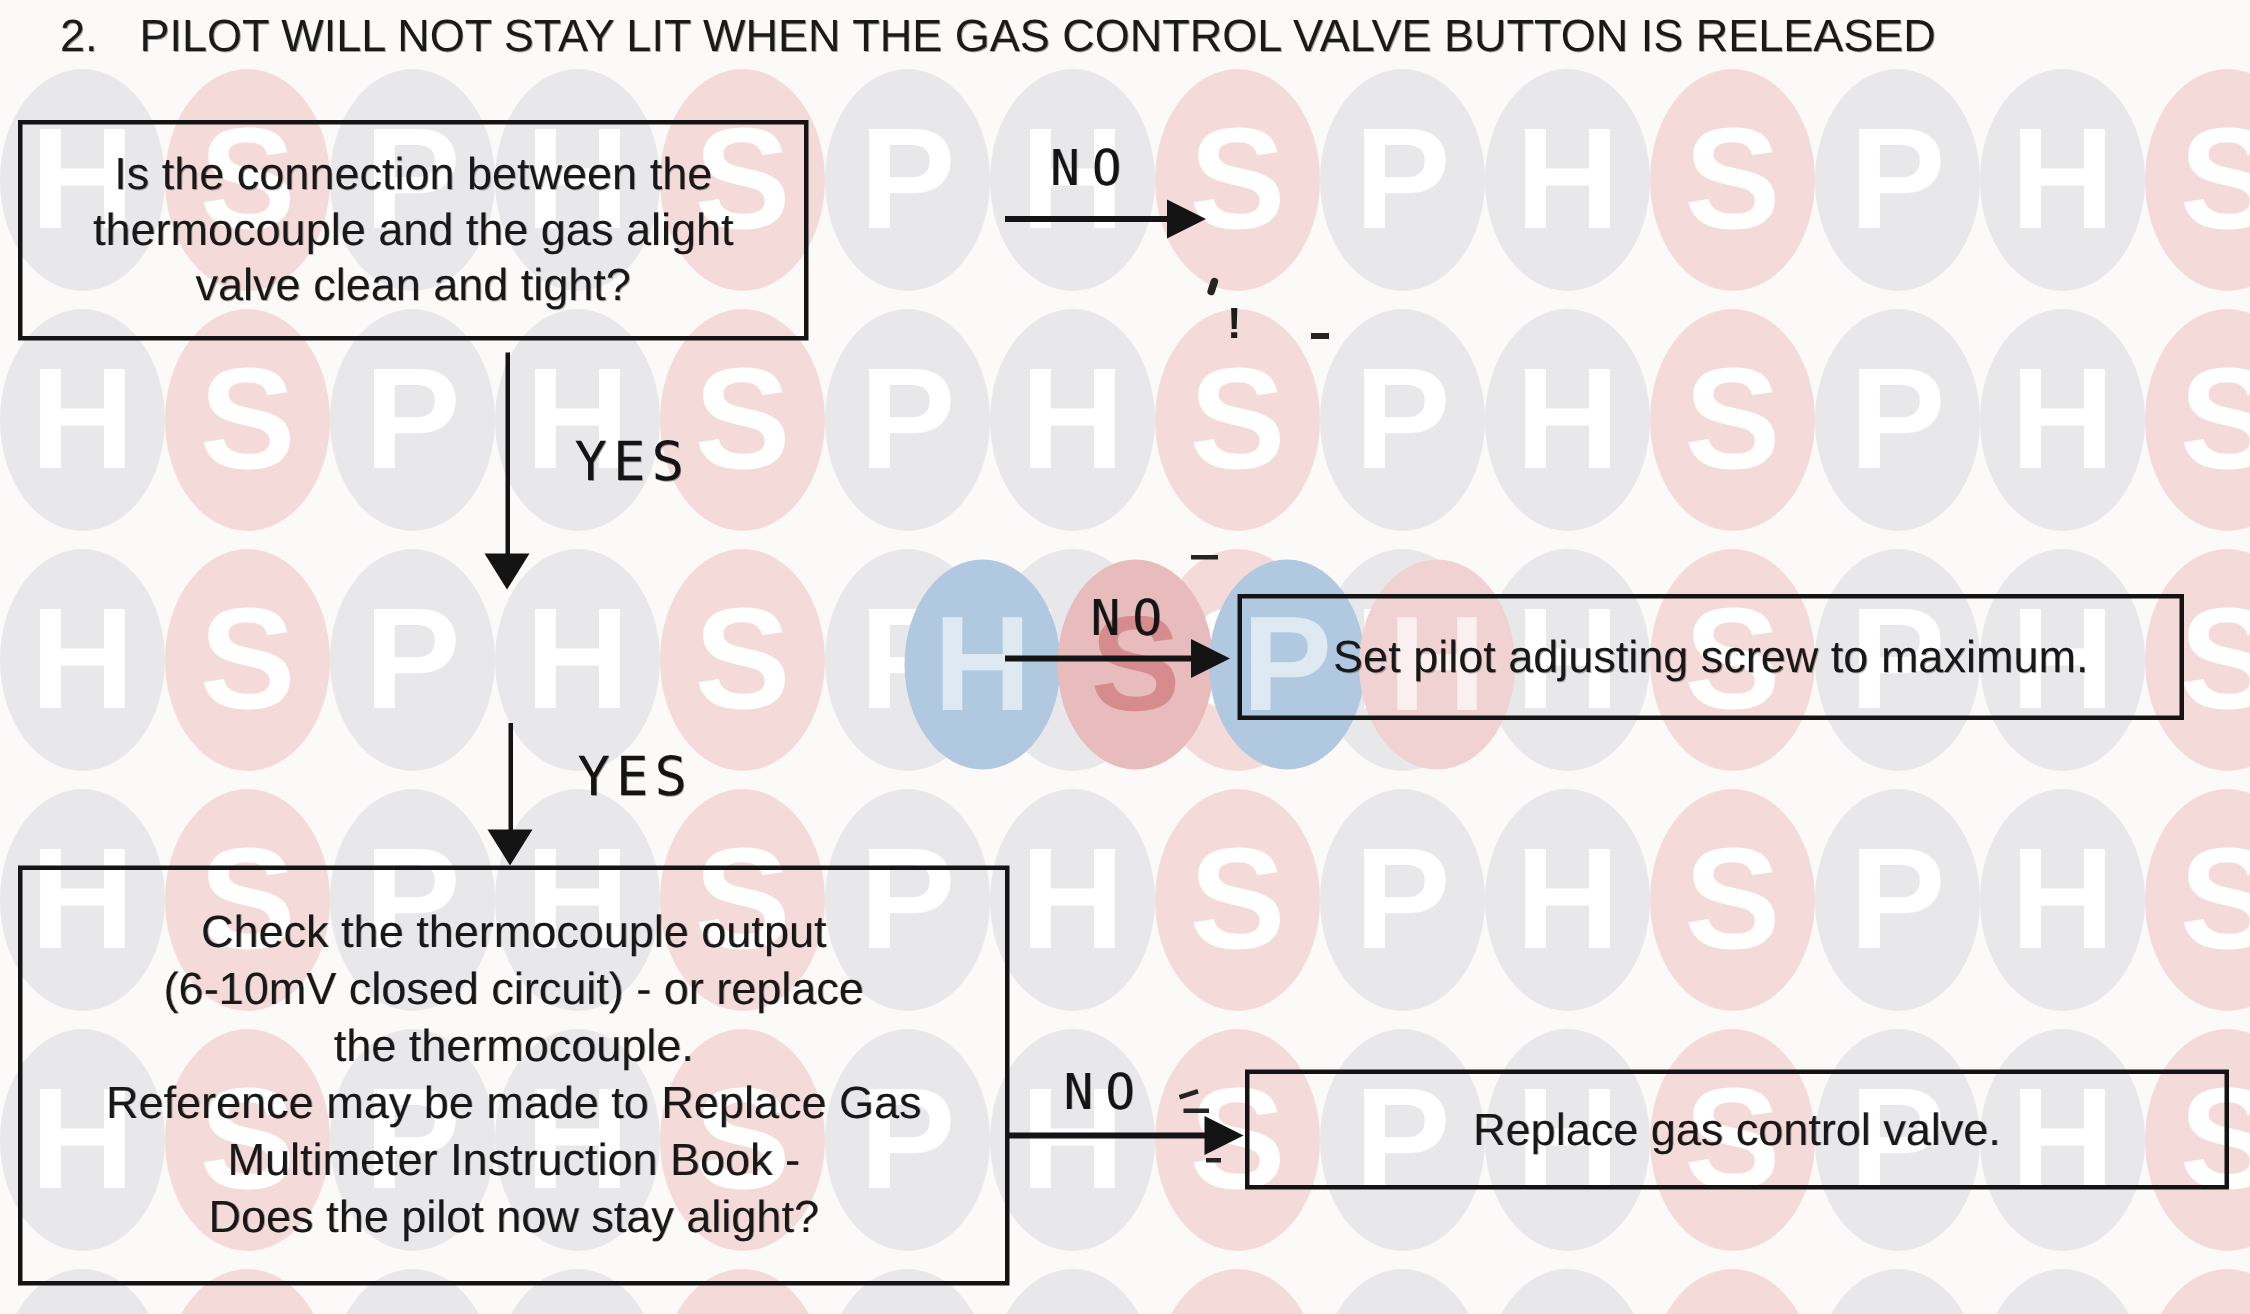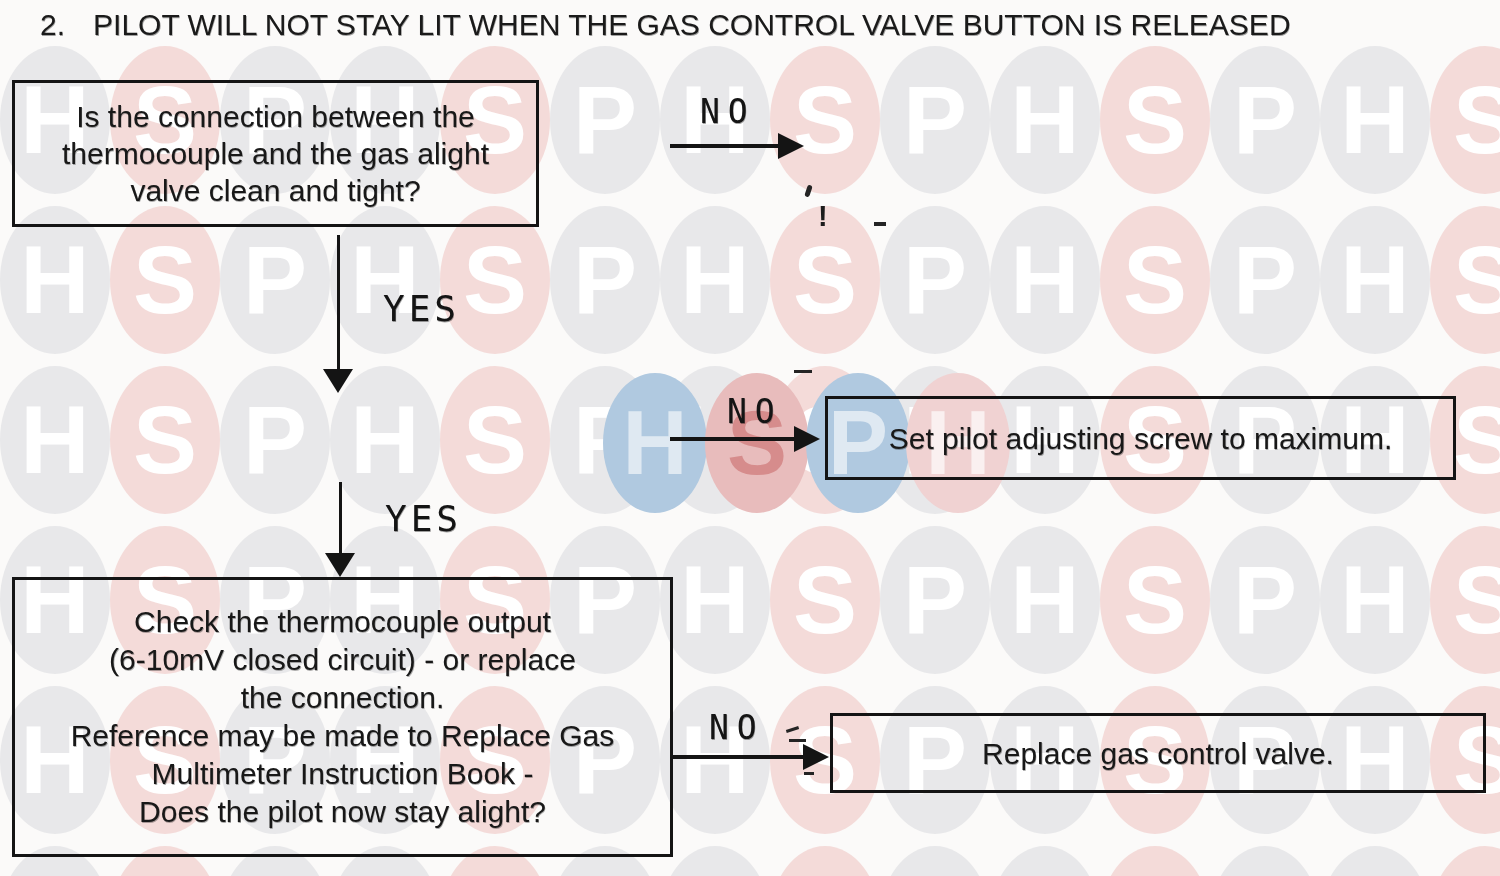--- a/index.html
+++ b/index.html
@@ -352,21 +352,21 @@
     <div>Set pilot adjusting screw to maximum.</div>
   </div>
 
   <div class="line-v" style="left:339px;top:482px;height:72px;"></div>
   <div class="head-down" style="left:325px;top:553px;"></div>
   <div class="yn yes" style="left:385px;top:498px;">YES</div>
 
   <div class="box tall" style="left:12px;top:577px;width:661px;height:280px;">
     <div>Check the thermocouple output</div>
     <div>(6-10mV closed circuit) - or replace</div>
-    <div>the connection.</div>
+    <div>the thermocouple.</div>
     <div>Reference may be made to Replace Gas</div>
     <div>Multimeter Instruction Book -</div>
     <div>Does the pilot now stay alight?</div>
   </div>
 
   <div class="yn no" style="left:709px;top:708px;">NO</div>
   <div class="line-h" style="left:672px;top:755px;width:133px;"></div>
   <div class="head-right" style="left:803px;top:744px;"></div>
 
   <div class="box" style="left:830px;top:713px;width:656px;height:80px;">

